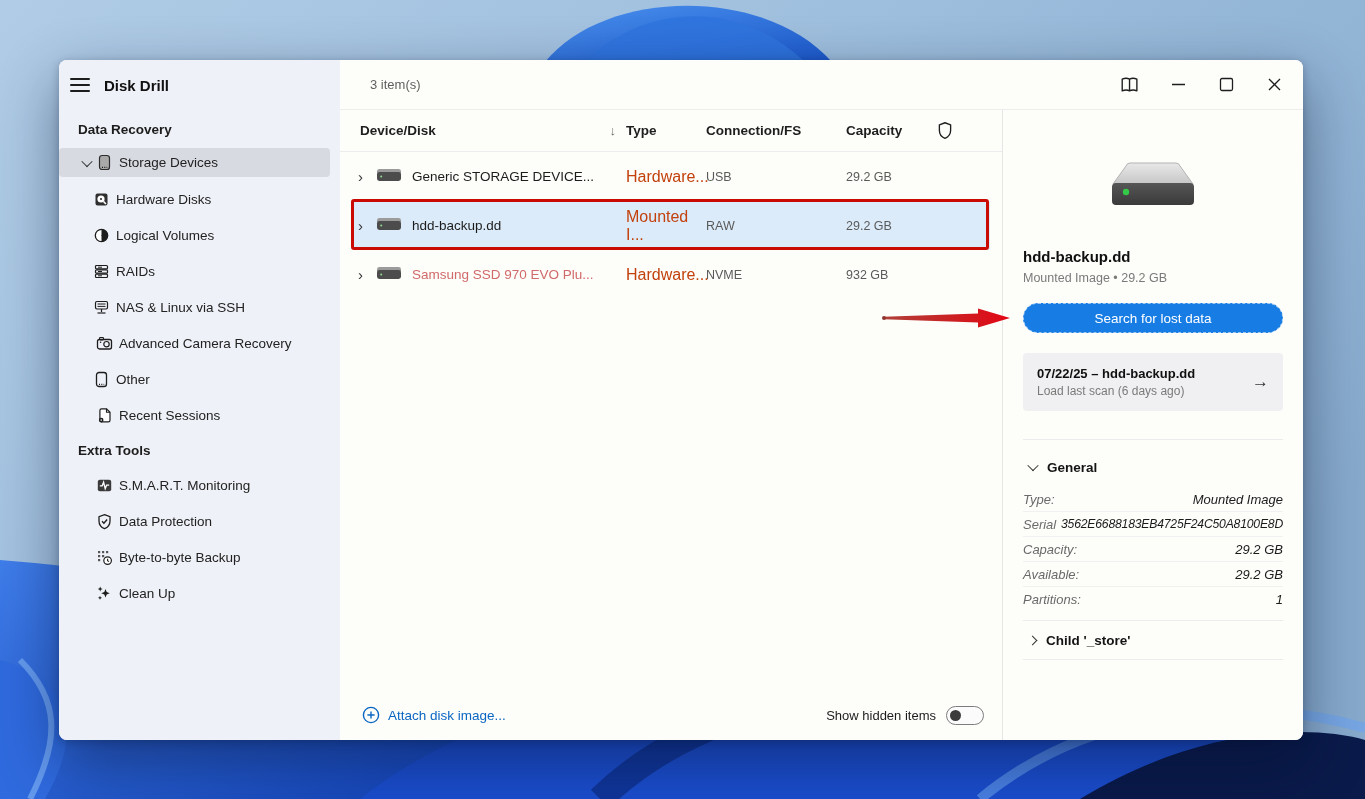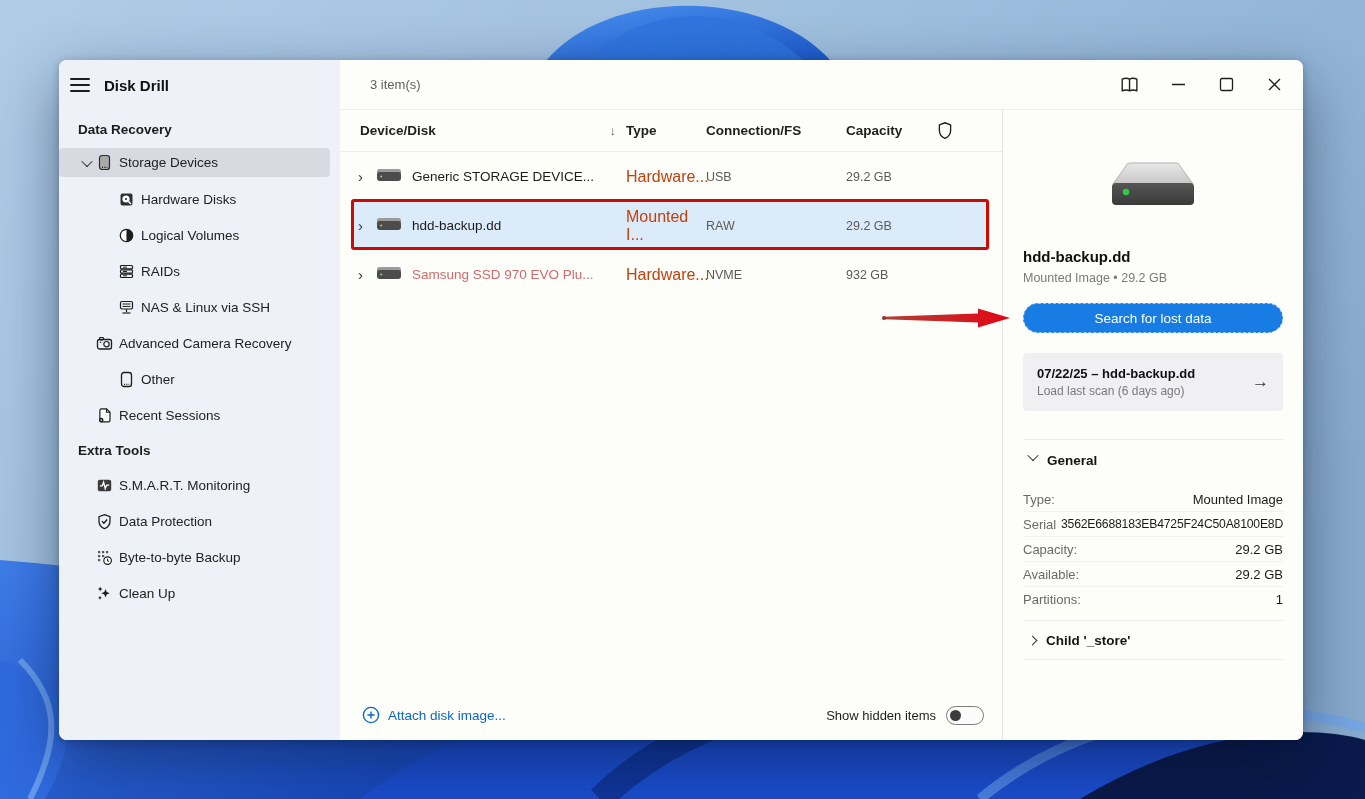--- a/index.html
+++ b/index.html
@@ -19,21 +19,21 @@
   .hamburger { width:22px; margin-left:11px; cursor:pointer; }
   .hamburger span { display:block; height:2px; background:#1d1d1d; border-radius:1px; margin:4px 0; width:20px; }
   .app-title { font-size:15px; font-weight:700; color:#101010; margin-left:12px; }
   .sb-label { font-size:13.5px; font-weight:700; color:#1c1c1c; margin:12px 0 8px 19px; height:18px; }
   .sb-label.extra { margin-top:10px; margin-bottom:6px; }
   .sb-item { height:36px; display:flex; align-items:center; font-size:13.5px; color:#222; cursor:pointer; }
   .sb-item .chev { width:18px; display:flex; align-items:center; justify-content:center; }
   .sb-item .icn { width:17px; height:17px; margin-right:6px; flex:0 0 17px; display:flex; align-items:center; }
   .sb-item.lvl0 { padding-left:19px; }
   .sb-item.lvl0.noarrow { padding-left:37px; }
-  .sb-item.lvl1 { padding-left:59px; }
+  .sb-item.lvl1 { padding-left:34px; }
   .sb-item.selected { background:#d7dae1; border-radius:4px; margin-right:10px; margin-left:0; padding-left:19px; height:29px; margin-top:3px; margin-bottom:4px; }
   .chev-down { width:8px; height:8px; border-left:1.6px solid #333; border-bottom:1.6px solid #333; transform:rotate(-45deg) translate(1px,-1px); }
   .chev-right { width:7px; height:7px; border-top:1.6px solid #333; border-right:1.6px solid #333; transform:rotate(45deg); }
 
   
   .right-part { flex:1; display:flex; flex-direction:column; }
   .titlebar { height:50px; flex:0 0 50px; display:flex; align-items:center; border-bottom:1px solid #ededed; background:#fdfdfa; }
   .item-count { margin-left:30px; font-size:13px; color:#5f5f5f; }
   .win-controls { margin-left:auto; margin-right:14px; display:flex; align-items:center; gap:18px; }
   .wc-btn { width:30px; height:30px; display:flex; align-items:center; justify-content:center; cursor:pointer; }
@@ -71,22 +71,22 @@
   .drive-art { margin-top:48px; height:52px; display:flex; justify-content:center; }
   .d-title { margin-top:38px; font-size:15px; font-weight:700; color:#101010; }
   .d-sub { margin-top:6px; font-size:12.5px; color:#7a7a7a; }
   .search-btn { margin-top:18px; width:100%; height:30px; background:#177de4; border:1px dashed #9ec7f2; border-radius:15px; color:#fff; font-size:13.5px; font-family:inherit; cursor:pointer; }
   .scan-card { margin-top:20px; background:#f0f0f2; border-radius:4px; padding:9px 14px; height:58px; display:flex; align-items:center; cursor:pointer; }
   .scan-text { flex:1; min-width:0; }
   .scan-title { font-size:13px; font-weight:700; color:#101010; white-space:nowrap; }
   .scan-sub { font-size:12px; color:#7a7a7a; margin-top:3px; }
   .scan-arrow { color:#333; font-size:17px; margin-left:6px; }
   .d-divider { margin-top:28px; border-top:1px solid #ececec; }
-  .sec-head { margin-top:13px; height:28px; display:flex; gap:10px; font-size:13.5px; font-weight:700; color:#141414; cursor:pointer; padding-left:6px; }
-  .kv { margin-top:6px; }
+  .sec-head { margin-top:13px; height:28px; display:flex; align-items:center; gap:10px; font-size:13.5px; font-weight:700; color:#141414; cursor:pointer; padding-left:6px; }
+  .kv { margin-top:6px;font-style:italic; }
   .kv-row { height:25px; display:flex; align-items:center; font-size:13px; border-bottom:1px solid #f1f1f1; }
   .kv-row:last-child { border-bottom:none; }
   .kv-label { color:#6a6a6a; }
   .kv-value { margin-left:auto; color:#1b1b1b; }
   .kv-value.mono-ish { font-size:12.2px; letter-spacing:-0.2px; }
   .child-wrap { margin-top:8px; border-top:1px solid #ececec; border-bottom:1px solid #ececec; }
   .child-head { height:38px; display:flex; align-items:center; gap:10px; font-size:13.5px; font-weight:700; color:#141414; cursor:pointer; padding-left:6px; }
 
   
   .anno-box { position:absolute; left:351px; top:199px; width:638px; height:51px; border:3px solid #ca0b04; border-radius:3px; z-index:5; pointer-events:none; }

